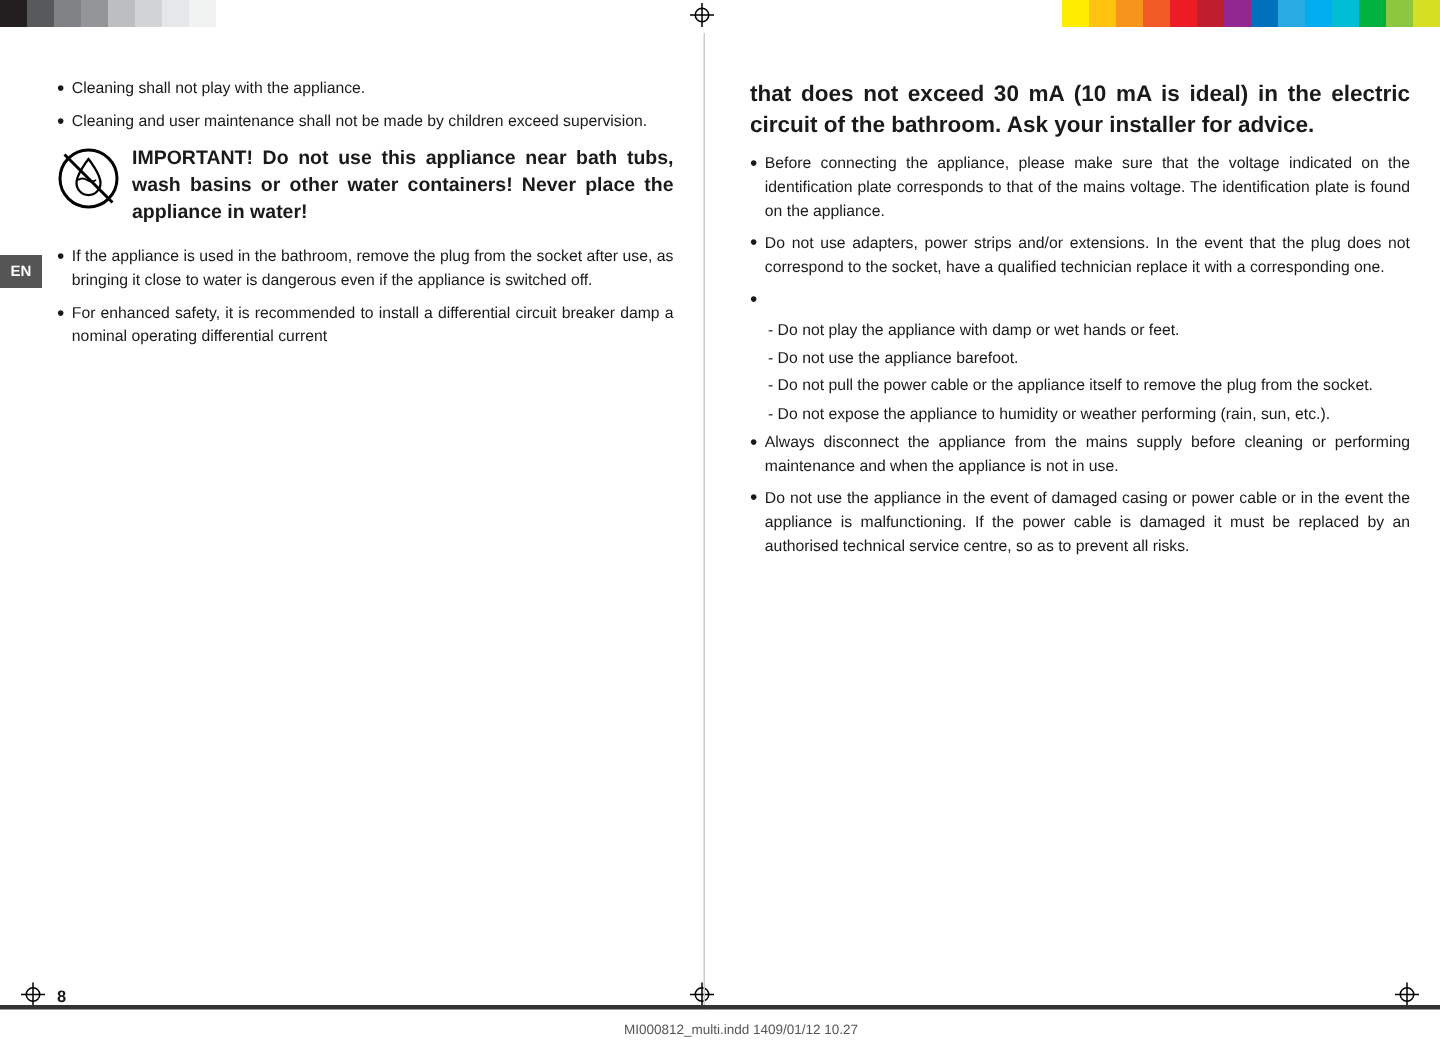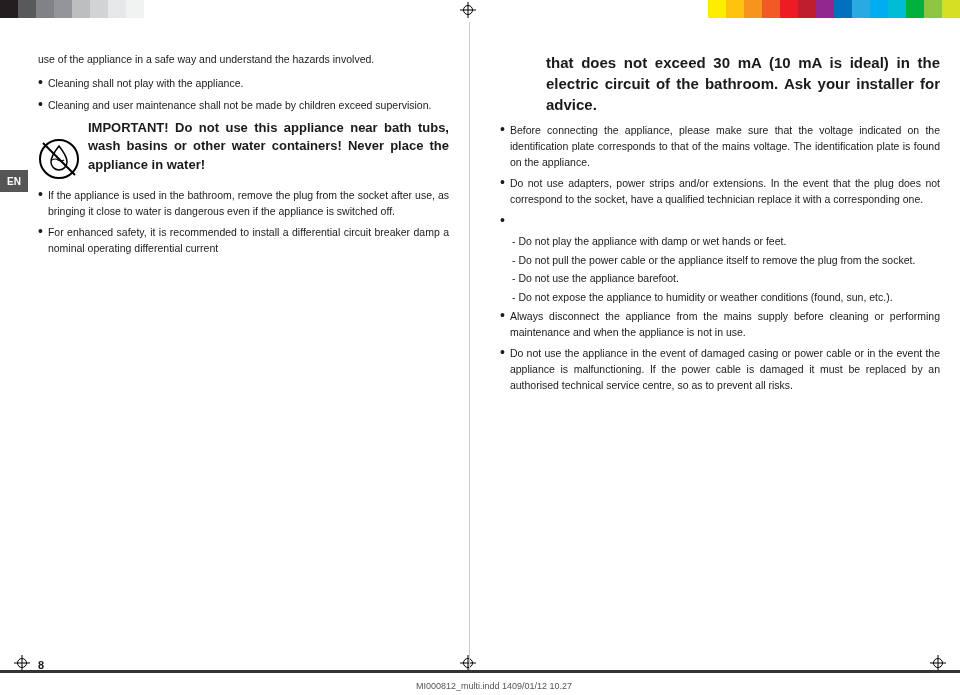--- a/index.html
+++ b/index.html
@@ -123,40 +123,39 @@
     .important-heading {
       font-size: 13px;
       font-weight: bold;
       text-align: justify;
       margin-bottom: 6px;
       line-height: 1.4;
     }
 
     .warning-block {
       display: flex;
-      align-items: flex-end;
+      align-items: flex-start;
       margin-bottom: 8px;
     }
 
     .warning-icon {
       width: 42px;
       height: 42px;
       flex-shrink: 0;
       margin-right: 8px;
       margin-top: 2px;
     }
 
     
     .right-heading {
       font-size: 15px;
       font-weight: bold;
       line-height: 1.4;
       text-align: justify;
       margin-bottom: 8px;
-      margin-left: 46px;
     }
 
     .sub-bullet {
       display: flex;
       align-items: flex-start;
       margin-bottom: 3px;
       padding-left: 12px;
     }
     .sub-bullet-text {
       font-size: 10.5px;
@@ -268,21 +267,20 @@
 </div>
 
 <div class="en-tab">
   <span>EN</span>
 </div>
 
 <div class="main-content">
 
   <div class="left-col">
 
-    <p class="body-text">use of the appliance in a safe way and understand the hazards involved.</p>
 
     <div class="bullet-item">
       <span class="bullet-dot">•</span>
       <span class="bullet-text">Cleaning shall not play with the appliance.</span>
     </div>
 
     <div class="bullet-item">
       <span class="bullet-dot">•</span>
       <span class="bullet-text">Cleaning and user maintenance shall not be made by children exceed supervision.</span>
     </div>
@@ -330,27 +328,27 @@
     </div>
 
     <div class="bullet-item">
       <span class="bullet-dot">•</span>
     </div>
 
     <div class="sub-bullet">
       <span class="sub-bullet-text">- Do not play the appliance with damp or wet hands or feet.</span>
     </div>
     <div class="sub-bullet">
+      <span class="sub-bullet-text">- Do not use the appliance barefoot.</span>
+    </div>
+    <div class="sub-bullet">
       <span class="sub-bullet-text">- Do not pull the power cable or the appliance itself to remove the plug from the socket.</span>
     </div>
     <div class="sub-bullet">
-      <span class="sub-bullet-text">- Do not use the appliance barefoot.</span>
-    </div>
-    <div class="sub-bullet">
-      <span class="sub-bullet-text">- Do not expose the appliance to humidity or weather conditions (found, sun, etc.).</span>
+      <span class="sub-bullet-text">- Do not expose the appliance to humidity or weather performing (rain, sun, etc.).</span>
     </div>
 
     <div class="bullet-item">
       <span class="bullet-dot">•</span>
       <span class="bullet-text">Always disconnect the appliance from the mains supply before cleaning or performing maintenance and when the appliance is not in use.</span>
     </div>
 
     <div class="bullet-item">
       <span class="bullet-dot">•</span>
       <span class="bullet-text">Do not use the appliance in the event of damaged casing or power cable or in the event the appliance is malfunctioning. If the power cable is damaged it must be replaced by an authorised technical service centre, so as to prevent all risks.</span>

